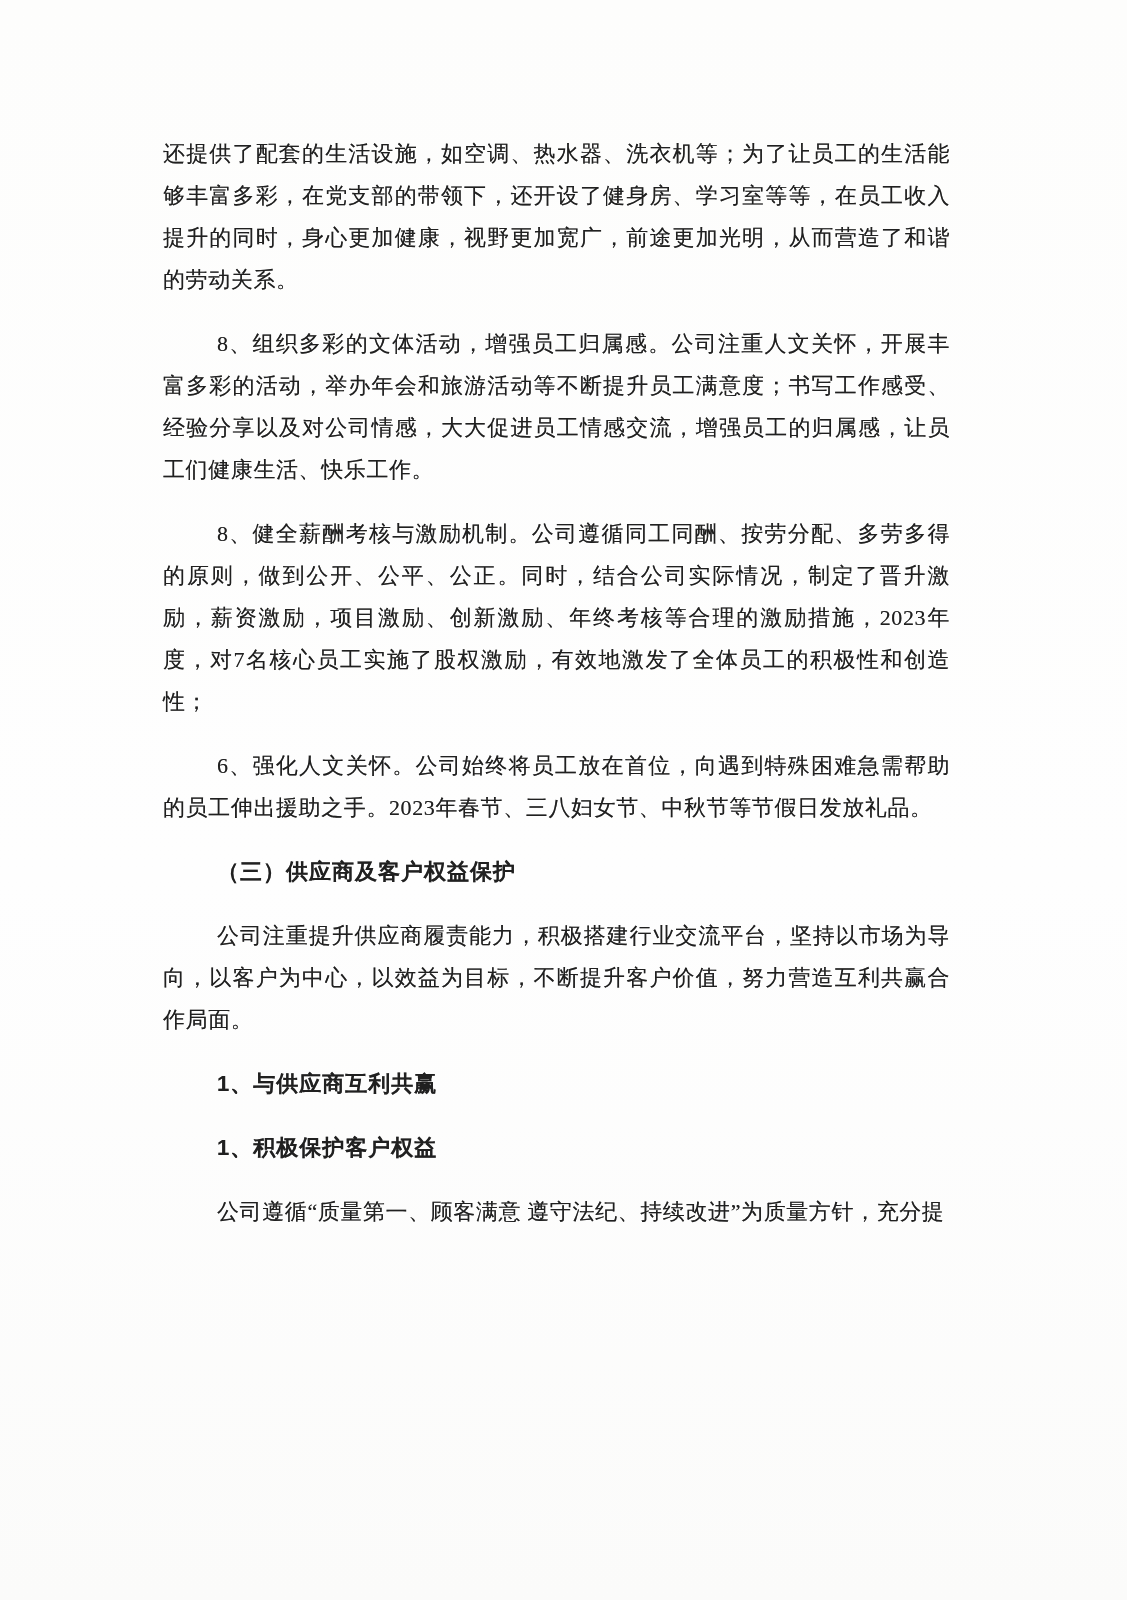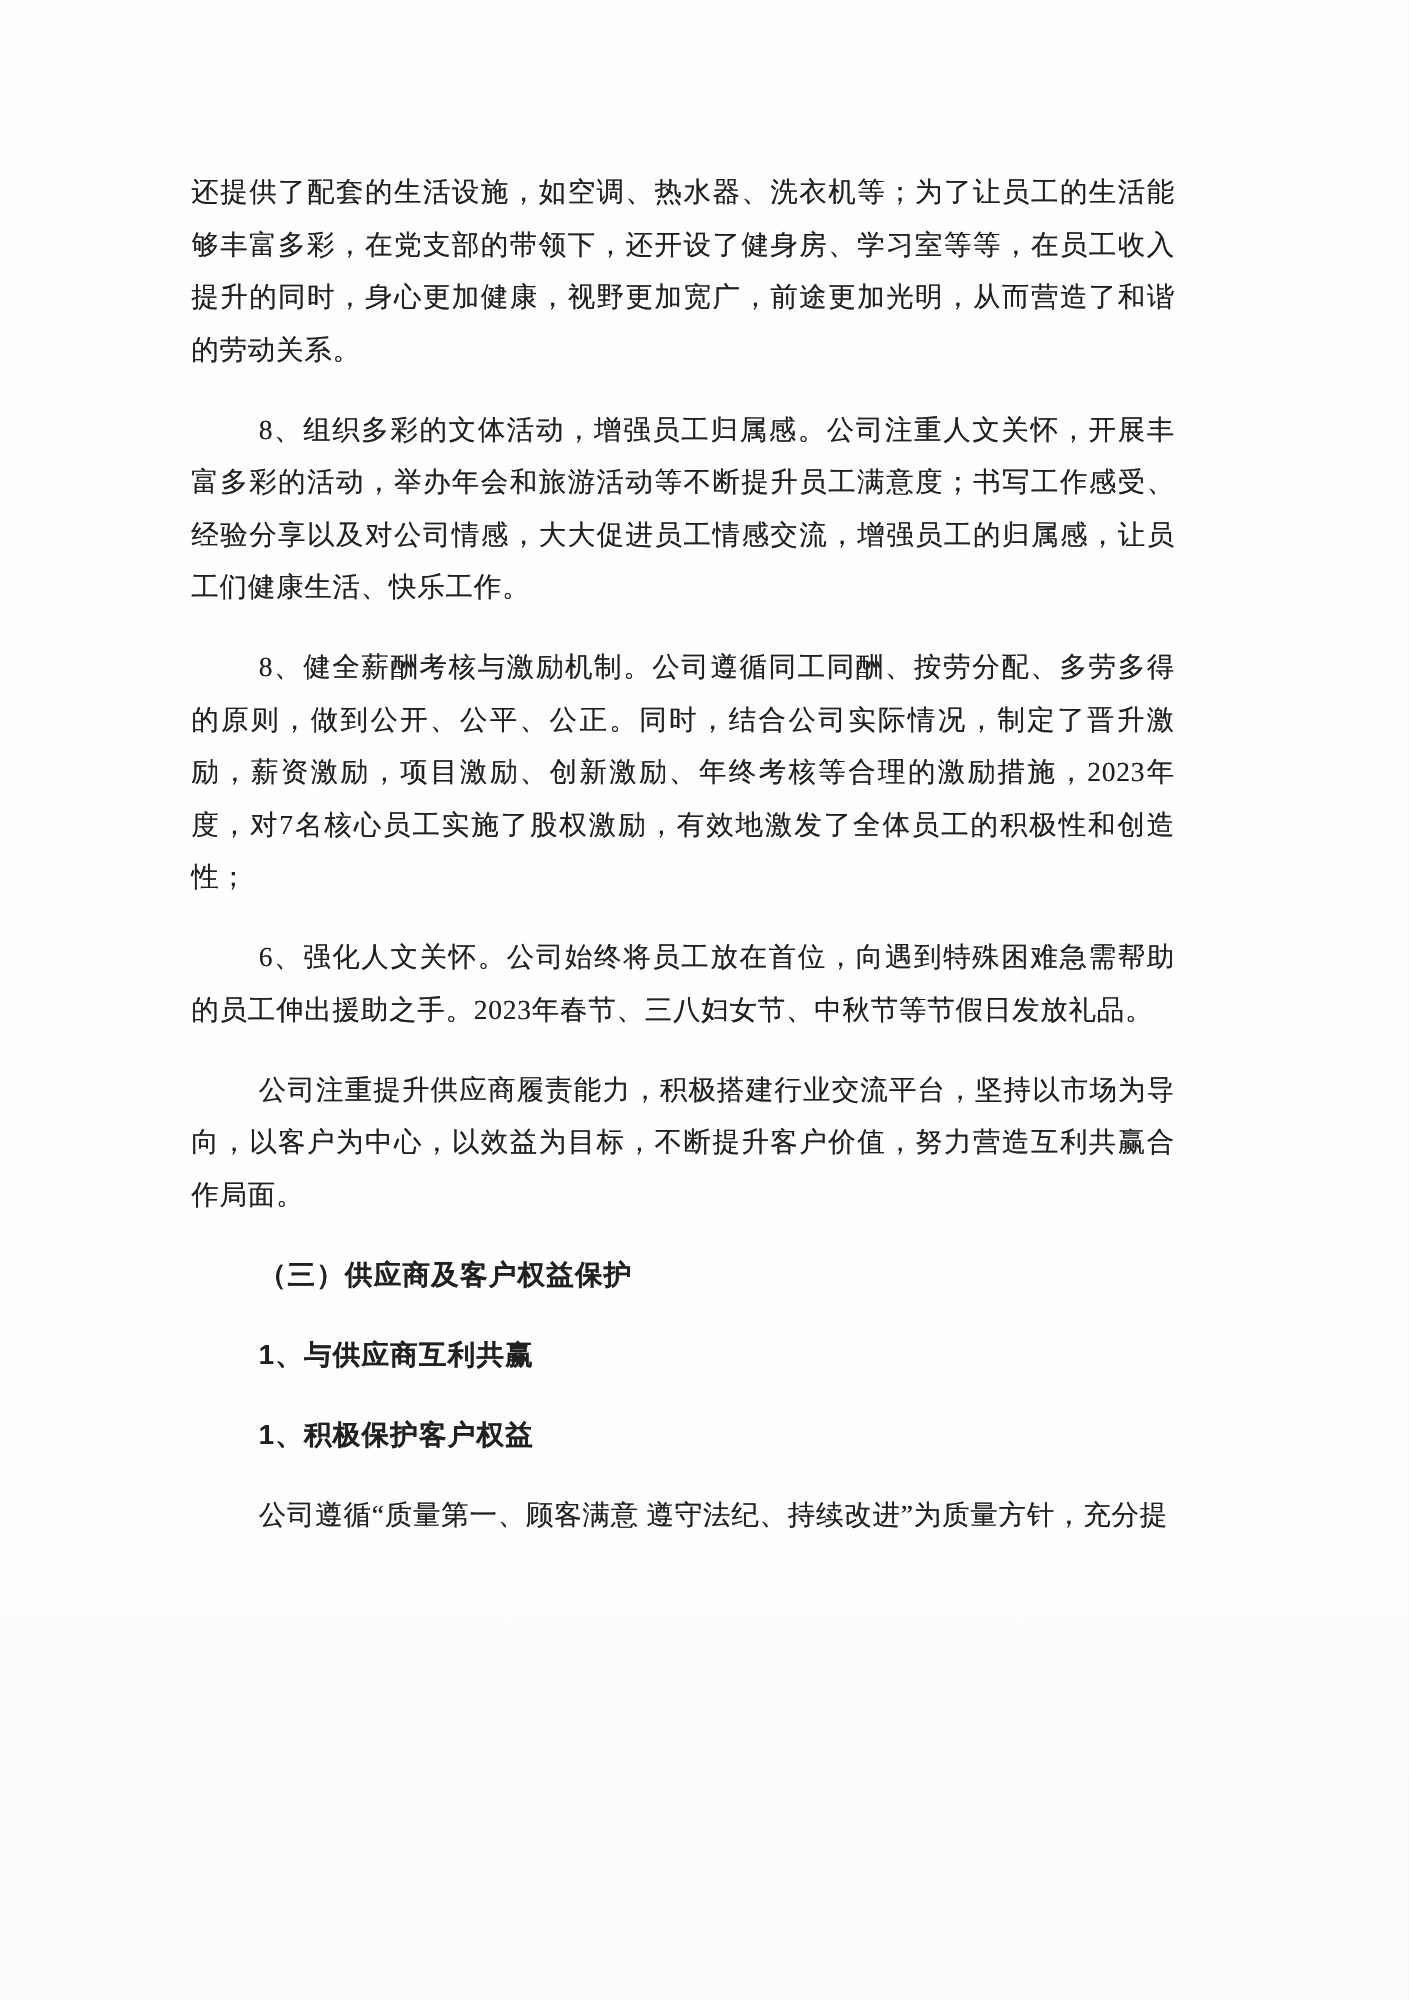--- a/index.html
+++ b/index.html
@@ -14,21 +14,21 @@
   }
   .page {
     position: relative;
     width: 1127px;
     height: 1600px;
     background: linear-gradient(180deg, #fdfdfc 0%, #fefefe 55%, #fbfbfa 100%);
     overflow: hidden;
   }
   .content {
     position: absolute;
-    left: 153px;
+    left: 163px;
     top: 133px;
     width: 787px;
   }
   .para {
     margin: 0 0 22px 0;
     font-size: 22px;
     line-height: 42px;
     letter-spacing: 0.6px;
     color: #202020;
     text-align: justify;
@@ -52,23 +52,23 @@
 <div class="page">
   <div class="content">
     <p class="para">还提供了配套的生活设施，如空调、热水器、洗衣机等；为了让员工的生活能够丰富多彩，在党支部的带领下，还开设了健身房、学习室等等，在员工收入提升的同时，身心更加健康，视野更加宽广，前途更加光明，从而营造了和谐的劳动关系。</p>
 
     <p class="para indent">8、组织多彩的文体活动，增强员工归属感。公司注重人文关怀，开展丰富多彩的活动，举办年会和旅游活动等不断提升员工满意度；书写工作感受、经验分享以及对公司情感，大大促进员工情感交流，增强员工的归属感，让员工们健康生活、快乐工作。</p>
 
     <p class="para indent">8、健全薪酬考核与激励机制。公司遵循同工同酬、按劳分配、多劳多得的原则，做到公开、公平、公正。同时，结合公司实际情况，制定了晋升激励，薪资激励，项目激励、创新激励、年终考核等合理的激励措施，2023年度，对7名核心员工实施了股权激励，有效地激发了全体员工的积极性和创造性；</p>
 
     <p class="para indent">6、强化人文关怀。公司始终将员工放在首位，向遇到特殊困难急需帮助的员工伸出援助之手。2023年春节、三八妇女节、中秋节等节假日发放礼品。</p>
 
+    <p class="para indent heading">（三）供应商及客户权益保护</p>
+
     <p class="para indent">公司注重提升供应商履责能力，积极搭建行业交流平台，坚持以市场为导向，以客户为中心，以效益为目标，不断提升客户价值，努力营造互利共赢合作局面。</p>
-
-    <p class="para indent heading">（三）供应商及客户权益保护</p>
 
     <p class="para indent heading">1、与供应商互利共赢</p>
 
 
     <p class="para indent heading">1、积极保护客户权益</p>
 
 
     <p class="para indent">公司遵循“质量第一、顾客满意 遵守法纪、持续改进”为质量方针，充分提</p>
   </div>
 </div>

